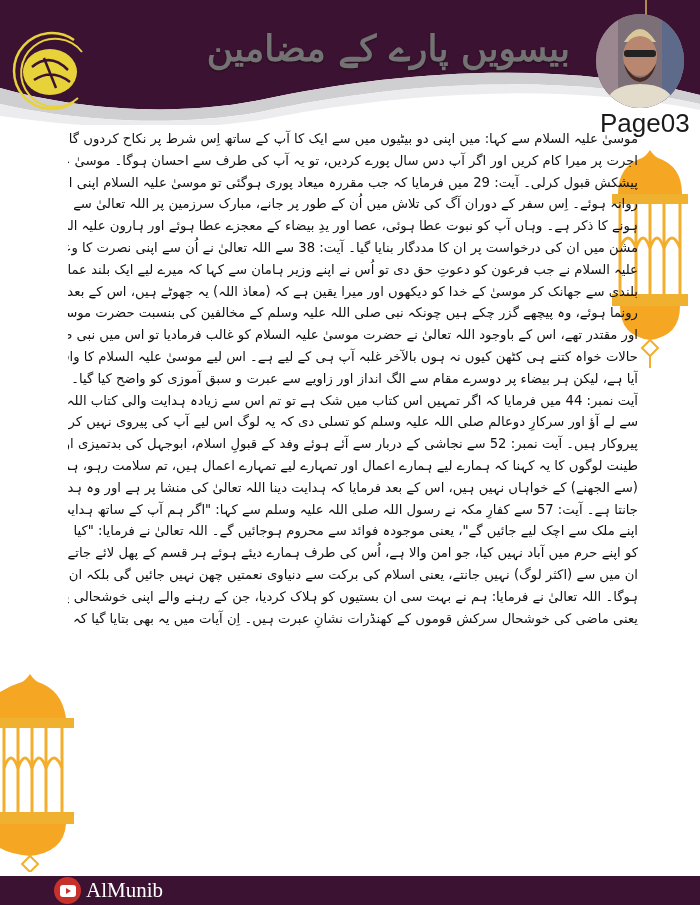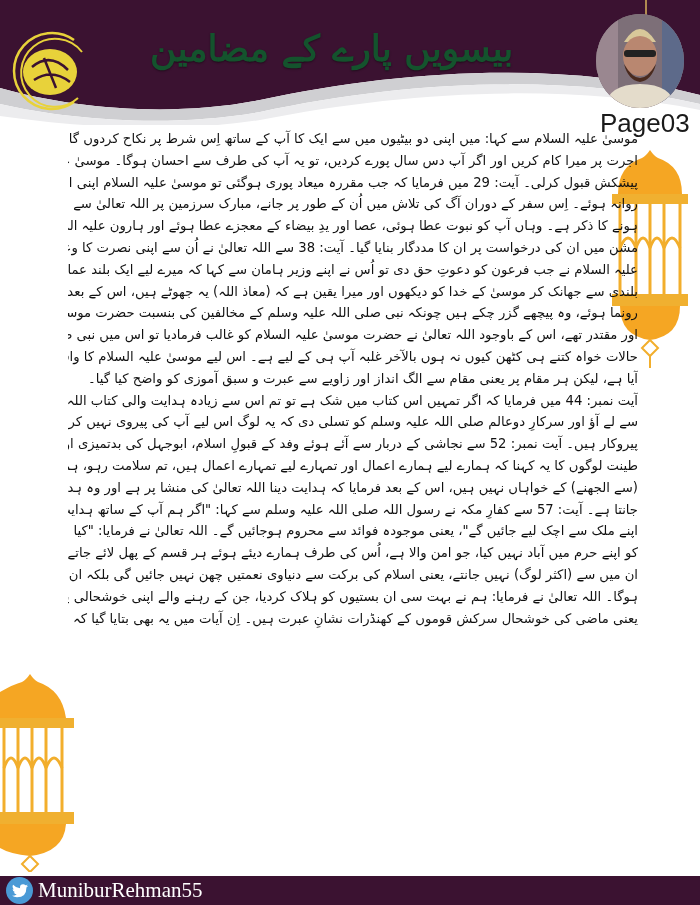--- a/index.html
+++ b/index.html
@@ -1,19 +1,19 @@
 <!DOCTYPE html>
 <html><head>
 <meta charset="utf-8">
 <style>
   html,body{margin:0;padding:0;}
   body{width:700px;height:905px;overflow:hidden;background:#ffffff;font-family:"DejaVu Sans",sans-serif;position:relative;}
   .header{position:absolute;left:0;top:0;width:700px;height:125px;overflow:hidden;}
   .header svg{position:absolute;left:0;top:0;}
-  .title{position:absolute;left:150px;top:18px;width:420px;text-align:left;color:#14532d;font-family:"DejaVu Serif",serif;font-size:36px;font-weight:bold;direction:rtl;letter-spacing:0;line-height:60px;text-shadow:0 1px 2px rgba(0,0,0,.4);}
+  .title{position:absolute;left:150px;top:18px;width:420px;text-align:right;color:#737373;font-family:"DejaVu Serif",serif;font-size:36px;font-weight:bold;direction:rtl;letter-spacing:0;line-height:60px;text-shadow:0 1px 2px rgba(0,0,0,.4);}
   .logo{position:absolute;left:4px;top:22px;width:88px;height:95px;}
   .avatar{position:absolute;left:596px;top:14px;width:88px;height:94px;border-radius:50%;overflow:hidden;background:#8a7a80;}
   .avatar-string{position:absolute;left:645px;top:0;width:2px;height:16px;background:#b08a50;}
   .page-label{position:absolute;left:600px;top:108px;font-family:Liberation Sans, sans-serif;font-size:26px;color:#1a1a1a;}
   .lantern-right{position:absolute;left:600px;top:148px;width:100px;height:220px;}
   .lantern-left{position:absolute;left:0;top:672px;width:75px;height:200px;}
   .body-text{position:absolute;left:68px;top:128px;width:570px;direction:rtl;text-align:justify;text-align-last:justify;font-family:"DejaVu Sans",sans-serif;font-size:13.2px;line-height:21.8px;color:#111;}
   .body-text .line{display:block;white-space:nowrap;overflow:hidden;}
   .body-text .line.last{text-align-last:right;}
   .footer{position:absolute;left:0;top:876px;width:700px;height:29px;background:#3b1231;display:flex;align-items:center;font-family:"Liberation Serif",serif;font-size:21px;color:#ffffff;}
@@ -103,36 +103,37 @@
   <span class="line">اجرت پر میرا کام کریں اور اگر آپ دس سال پورے کردیں، تو یہ آپ کی طرف سے احسان ہوگا۔ موسیٰ علیہ السلام نے یہ</span>
   <span class="line">پیشکش قبول کرلی۔ آیت: 29 میں فرمایا کہ جب مقررہ میعاد پوری ہوگئی تو موسیٰ علیہ السلام اپنی اہلیہ کو لے کر مصر کی طرف</span>
   <span class="line">روانہ ہوئے۔ اِس سفر کے دوران آگ کی تلاش میں اُن کے طور پر جانے، مبارک سرزمین پر اللہ تعالیٰ سے ہمکلام</span>
   <span class="line">ہونے کا ذکر ہے۔ وہاں آپ کو نبوت عطا ہوئی، عصا اور یدِ بیضاء کے معجزے عطا ہوئے اور ہارون علیہ السلام کو رسالت کے</span>
   <span class="line">مشن میں ان کی درخواست پر ان کا مددگار بنایا گیا۔ آیت: 38 سے اللہ تعالیٰ نے اُن سے اپنی نصرت کا وعدہ فرمایا۔ موسیٰ</span>
   <span class="line">علیہ السلام نے جب فرعون کو دعوتِ حق دی تو اُس نے اپنے وزیر ہامان سے کہا کہ میرے لیے ایک بلند عمارت بناؤ تاکہ میں</span>
   <span class="line">بلندی سے جھانک کر موسیٰ کے خدا کو دیکھوں اور میرا یقین ہے کہ (معاذ اللہ) یہ جھوٹے ہیں، اس کے بعد جو واقعات</span>
   <span class="line">رونما ہوئے، وہ پیچھے گزر چکے ہیں چونکہ نبی صلی اللہ علیہ وسلم کے مخالفین کی بنسبت حضرت موسیٰ علیہ السلام کے مخالفین زیادہ قوی، سازشی</span>
   <span class="line">اور مقتدر تھے، اس کے باوجود اللہ تعالیٰ نے حضرت موسیٰ علیہ السلام کو غالب فرمادیا تو اس میں نبی صلی اللہ علیہ وسلم کو تسلی دی گئی ہے کہ</span>
   <span class="line">حالات خواہ کتنے ہی کٹھن کیوں نہ ہوں بالآخر غلبہ آپ ہی کے لیے ہے۔ اس لیے موسیٰ علیہ السلام کا واقعہ قرآن مجید میں بار بار</span>
-  <span class="line last">آیا ہے، لیکن ہر مقام پر یعنی مقام سے الگ انداز اور زاویے سے عبرت و سبق آموزی کو واضح کیا گیا۔</span>
+  <span class="line last">آیا ہے، لیکن ہر بیضاء پر دوسرے مقام سے الگ انداز اور زاویے سے عبرت و سبق آموزی کو واضح کیا گیا۔</span>
   <span class="line">آیت نمبر: 44 میں فرمایا کہ اگر تمہیں اس کتاب میں شک ہے تو تم اس سے زیادہ ہدایت والی کتاب اللہ کے پاس</span>
   <span class="line">سے لے آؤ اور سرکارِ دوعالم صلی اللہ علیہ وسلم کو تسلی دی کہ یہ لوگ اس لیے آپ کی پیروی نہیں کرتے کیونکہ یہ اپنی خواہشات کے</span>
   <span class="line">پیروکار ہیں۔ آیت نمبر: 52 سے نجاشی کے دربار سے آئے ہوئے وفد کے قبولِ اسلام، ابوجہل کی بدتمیزی اور ان نیک</span>
   <span class="line">طینت لوگوں کا یہ کہنا کہ ہمارے لیے ہمارے اعمال اور تمہارے لیے تمہارے اعمال ہیں، تم سلامت رہو، ہم جاہلوں</span>
   <span class="line">(سے الجھنے) کے خواہاں نہیں ہیں، اس کے بعد فرمایا کہ ہدایت دینا اللہ تعالیٰ کی منشا پر ہے اور وہ ہدایت یافتہ لوگوں کو خوب</span>
   <span class="line">جانتا ہے۔ آیت: 57 سے کفارِ مکہ نے رسول اللہ صلی اللہ علیہ وسلم سے کہا: "اگر ہم آپ کے ساتھ ہدایت کی پیروی کریں تو ہم</span>
   <span class="line">اپنے ملک سے اچک لیے جائیں گے"، یعنی موجودہ فوائد سے محروم ہوجائیں گے۔ اللہ تعالیٰ نے فرمایا: "کیا ہم نے ان</span>
   <span class="line">کو اپنے حرم میں آباد نہیں کیا، جو امن والا ہے، اُس کی طرف ہمارے دیئے ہوئے ہر قسم کے پھل لائے جاتے ہیں، لیکن</span>
   <span class="line">ان میں سے (اکثر لوگ) نہیں جانتے، یعنی اسلام کی برکت سے دنیاوی نعمتیں چھن نہیں جائیں گی بلکہ ان میں اضافہ</span>
   <span class="line">ہوگا۔ اللہ تعالیٰ نے فرمایا: ہم نے بہت سی ان بستیوں کو ہلاک کردیا، جن کے رہنے والے اپنی خوشحالی پر اتراتے تھے،</span>
   <span class="line">یعنی ماضی کی خوشحال سرکش قوموں کے کھنڈرات نشانِ عبرت ہیں۔ اِن آیات میں یہ بھی بتایا گیا کہ بستیوں والوں کو اُس</span>
 </div>
 
 <div class="footer">
   <div class="item">
-    <span class="ic tw">
-      <svg width="16" height="14" viewBox="0 0 16 14">
-          <path d="M16 1.7 Q15 2.1 14.1 2.2 Q15.1 1.6 15.5 0.5 Q14.5 1.1 13.5 1.3 Q12.5 0.3 11.1 0.3 Q8 0.3 8 3.6 L8.1 4.3 Q4 4.1 1.1 0.8 Q0.5 1.8 0.6 2.8 Q0.6 4.5 2 5.5 Q1.3 5.5 0.6 5.1 Q0.6 7.5 3.2 8.2 Q2.5 8.4 1.7 8.2 Q2.5 10.2 4.7 10.4 Q2.6 12 0 11.8 Q2.2 13.2 5 13.2 Q14.4 13.2 14.4 3.9 V3.4 Q15.4 2.7 16 1.7 Z" fill="#fff"></path>
+    <span class="ic yt">
+      <svg width="16" height="12" viewBox="0 0 16 12">
+          <rect width="16" height="12" rx="3" fill="#fff"></rect>
+          <path d="M6 3 L11 6 L6 9 Z" fill="#c8302c"></path>
         </svg>
     </span>
-    <span>MuniburRehman55</span>
+    <span>AlMunib</span>
   </div>
 </div>
 
 </body></html>

